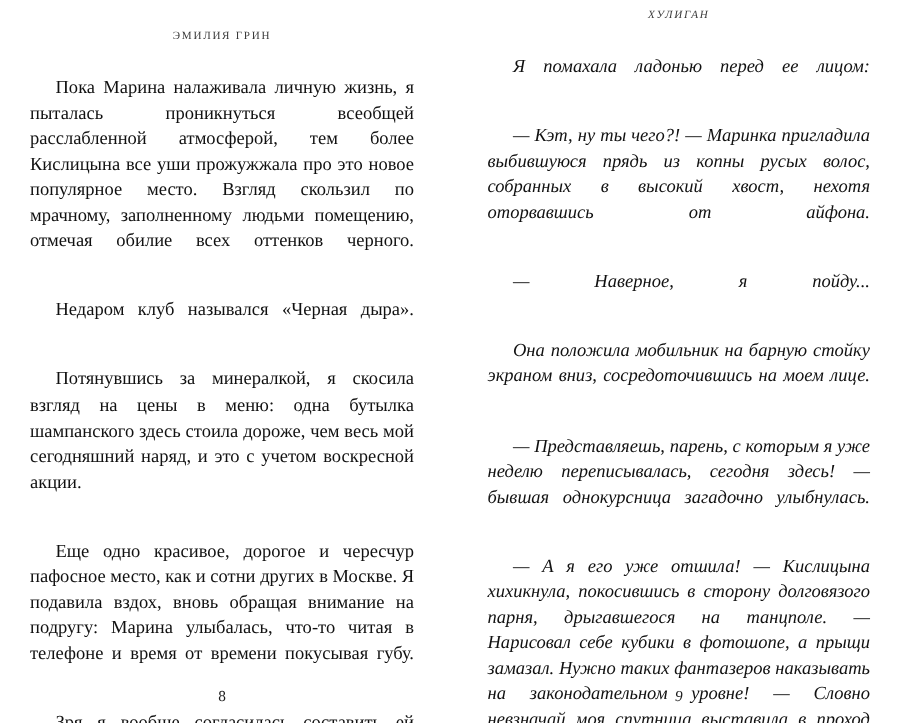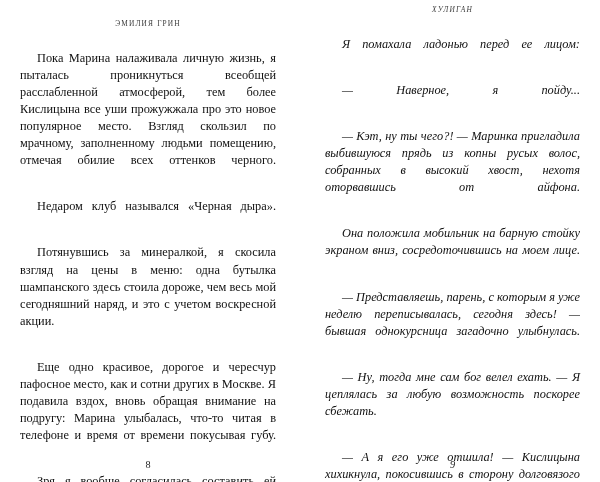--- a/index.html
+++ b/index.html
@@ -96,24 +96,23 @@
       <p>Зря я вообще согласилась составить ей компанию. Пережила ведь без вечеринок студенчество, а сейчас поезд ушел — в двадцать три года поздновато начинать. К тому же с завтрашнего дня придется еще тщательнее следить за репутацией.</p>
 
     </div>
     <div class="folio">8</div>
   </div>
 
   <div class="page page-right">
     <div class="running-head">ХУЛИГАН</div>
     <div class="body-text">
       <p>Я помахала ладонью перед ее лицом:</p>
+      <p>— Кэт, ну ты чего?! — Маринка пригладила выбившуюся прядь из копны русых волос, собранных в высокий хвост, нехотя оторвавшись от айфона.</p>
       <p>— Наверное, я пойду...</p>
-      <p>— Кэт, ну ты чего?! — Маринка пригладила выбившуюся прядь из копны русых волос, собранных в высокий хвост, нехотя оторвавшись от айфона.</p>
       <p>Она положила мобильник на барную стойку экраном вниз, сосредоточившись на моем лице.</p>
       <p>— Представляешь, парень, с которым я уже неделю переписывалась, сегодня здесь! — бывшая однокурсница загадочно улыбнулась.</p>
-      <p>— Ну, тогда мне сам бог велел ехать. — Я цеплялась за любую возможность поскорее сбежать.</p>
       <p>— А я его уже отшила! — Кислицына хихикнула, покосившись в сторону долговязого парня, дрыгавшегося на танцполе. — Нарисовал себе кубики в фотошопе, а прыщи замазал. Нужно таких фантазеров наказывать на законодательном уровне! — Словно невзначай моя спутница выставила в проход длинные загорелые ноги в туфлях на шпильках.</p>
 
     </div>
     <div class="folio">9</div>
   </div>
 
 </div>
 
 </body></html>

